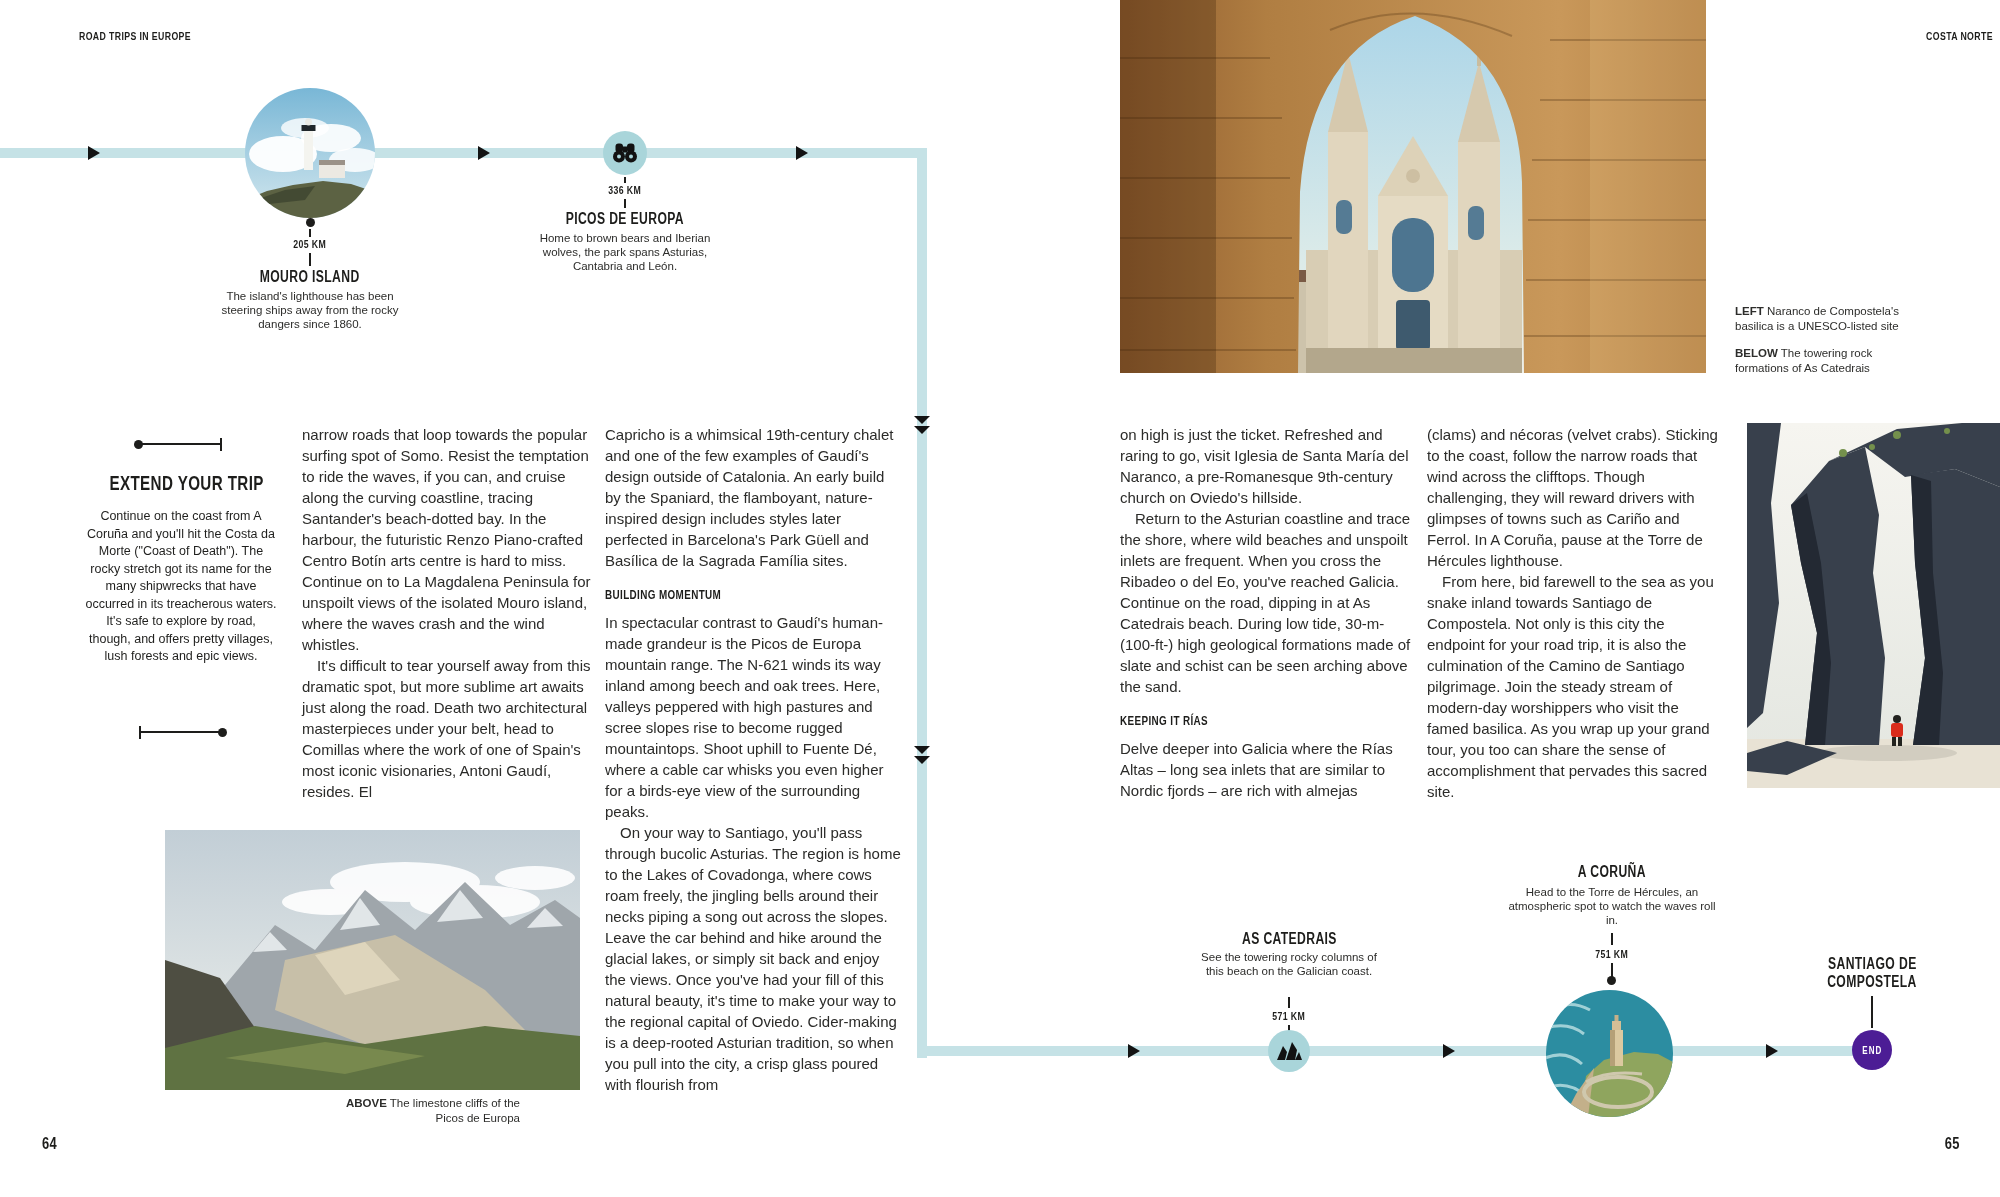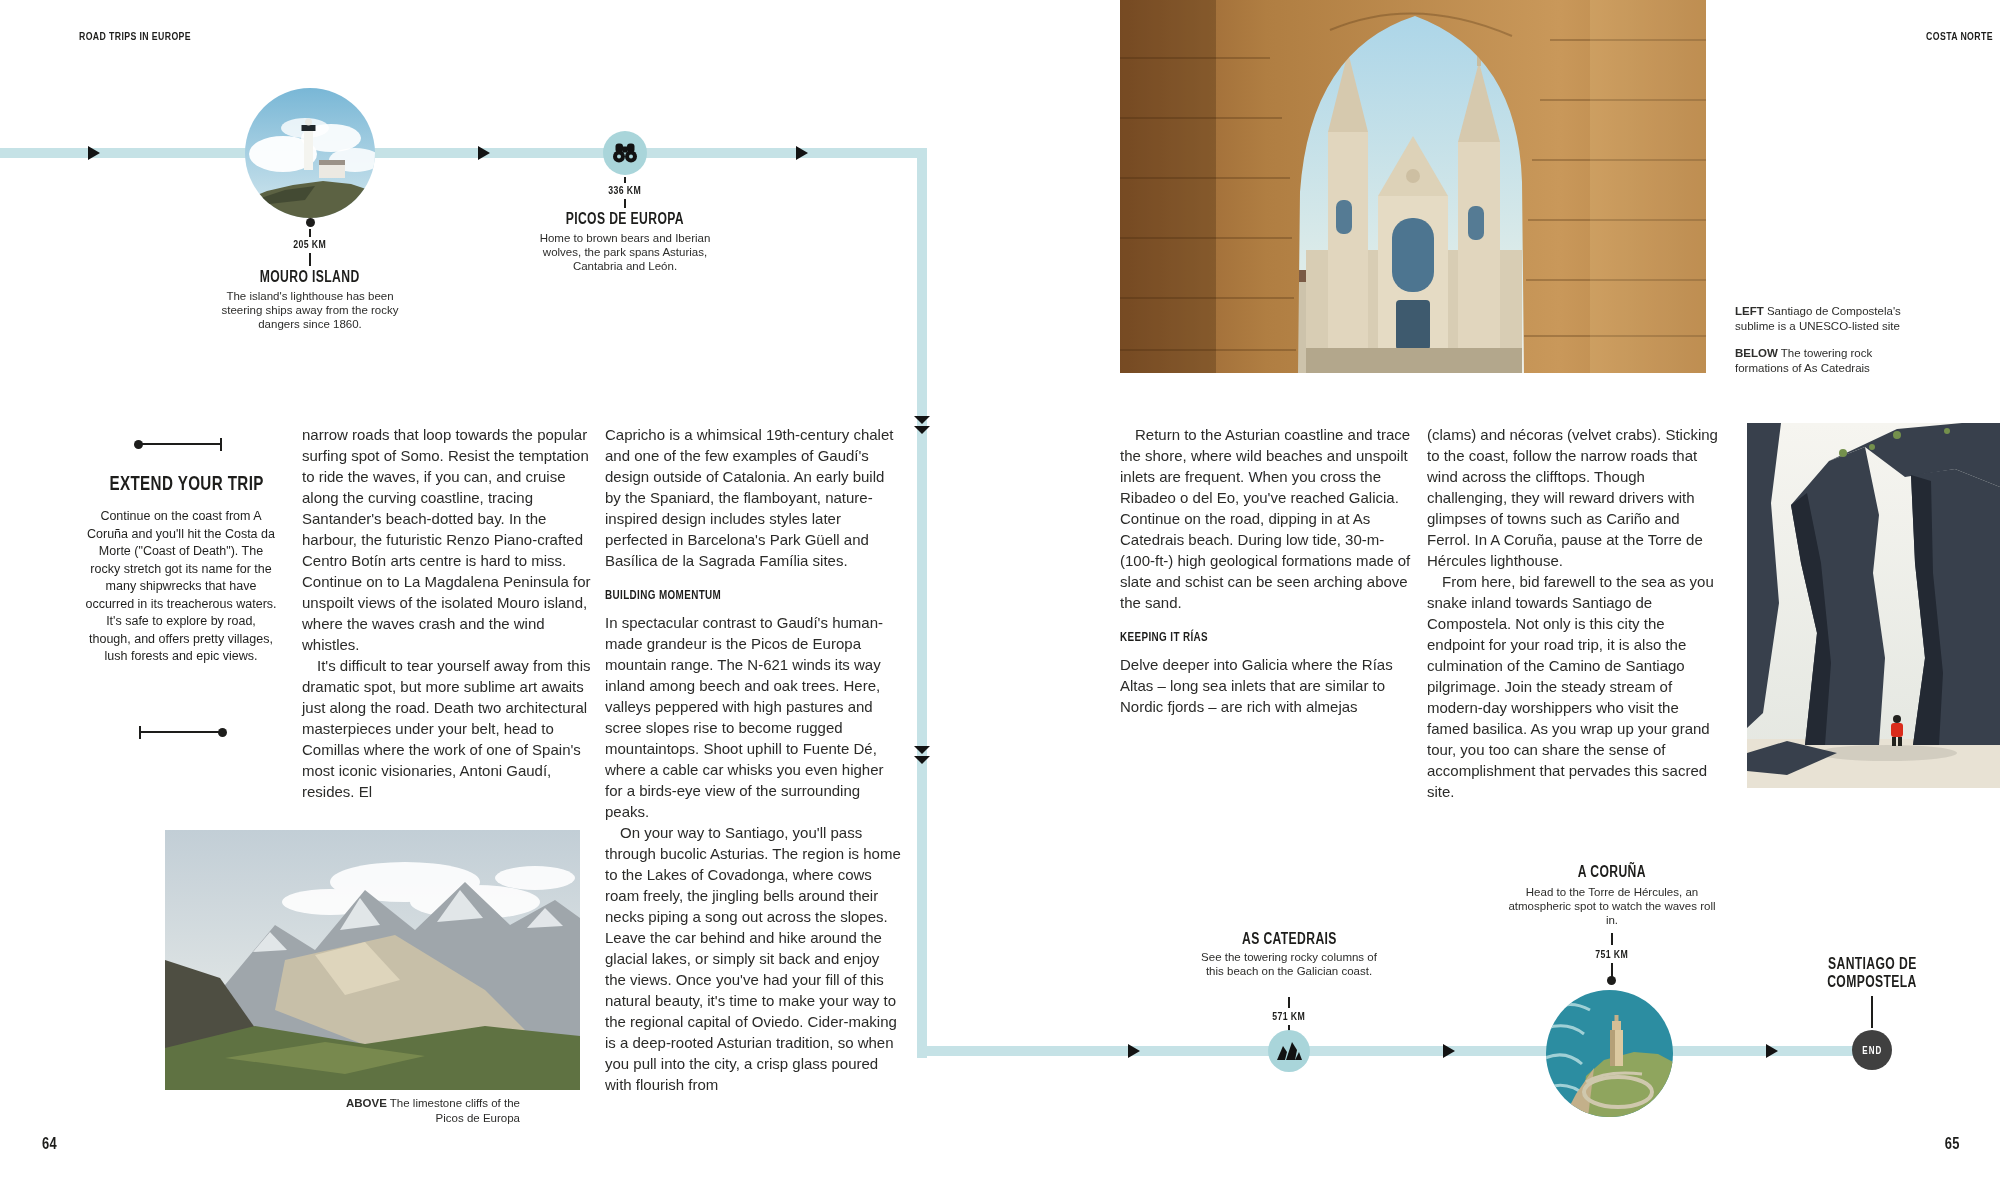--- a/index.html
+++ b/index.html
@@ -24,21 +24,21 @@
   .col{position:absolute;width:296px;font-size:15px;line-height:21px;color:#2b2b29;}
   .col p{margin:0;}
   .col p.ind{text-indent:15px;}
   .subhead{margin:13px 0 7px 0;font-size:13px;}
   .circle{position:absolute;border-radius:50%;overflow:hidden;}
   .tealc{position:absolute;border-radius:50%;background:#a9d5da;
          display:flex;align-items:center;justify-content:center;}
   .photo{position:absolute;overflow:hidden;}
   .cap{position:absolute;font-size:11.5px;line-height:14.5px;color:#2d2d2b;}
   .deco-line{position:absolute;height:2px;background:#1d1d1b;}
-  .endc{position:absolute;width:40px;height:40px;border-radius:50%;background:#404040;
+  .endc{position:absolute;width:40px;height:40px;border-radius:50%;background:#4c1d95;
         color:#fff;display:flex;align-items:center;justify-content:center;font-size:10.5px;}
   .endc .cond{color:#fff;letter-spacing:1.5px;}
   .extt{position:absolute;left:85px;top:472px;width:192px;text-align:center;font-size:20px;}
   .extb{position:absolute;left:85px;top:508px;width:192px;font-weight:400;font-size:12.5px;
         line-height:17.5px;text-align:center;color:#1f1f1d;}
   .pg{position:absolute;font-size:17px;}
 </style>
 </head>
 <body>
 
@@ -150,20 +150,21 @@
   <div class="col" style="left:605px;top:424px;">
     <p>Capricho is a whimsical 19th-century chalet and one of the few examples of Gaudí's design outside of Catalonia. An early build by the Spaniard, the flamboyant, nature-inspired design includes styles later perfected in Barcelona's Park Güell and Basílica de la Sagrada Família sites.</p>
     <div class="subhead">
       <span class="cond ol">BUILDING MOMENTUM</span>
     </div>
     <p>In spectacular contrast to Gaudí's human-made grandeur is the Picos de Europa mountain range. The N-621 winds its way inland among beech and oak trees. Here, valleys peppered with high pastures and scree slopes rise to become rugged mountaintops. Shoot uphill to Fuente Dé, where a cable car whisks you even higher for a birds-eye view of the surrounding peaks.</p>
     <p class="ind">On your way to Santiago, you'll pass through bucolic Asturias. The region is home to the Lakes of Covadonga, where cows roam freely, the jingling bells around their necks piping a song out across the slopes. Leave the car behind and hike around the glacial lakes, or simply sit back and enjoy the views. Once you've had your fill of this natural beauty, it's time to make your way to the regional capital of Oviedo. Cider-making is a deep-rooted Asturian tradition, so when you pull into the city, a crisp glass poured with flourish from</p>
   </div>
 
   <div class="col" style="left:1120px;top:424px;">
+    <p>on high is just the ticket. Refreshed and raring to go, visit Iglesia de Santa María del Naranco, a pre-Romanesque 9th-century church on Oviedo's hillside.</p>
     <p class="ind">Return to the Asturian coastline and trace the shore, where wild beaches and unspoilt inlets are frequent. When you cross the Ribadeo o del Eo, you've reached Galicia. Continue on the road, dipping in at As Catedrais beach. During low tide, 30-m- (100-ft-) high geological formations made of slate and schist can be seen arching above the sand.</p>
     <div class="subhead">
       <span class="cond ol">KEEPING IT RÍAS</span>
     </div>
     <p>Delve deeper into Galicia where the Rías Altas – long sea inlets that are similar to Nordic fjords – are rich with almejas</p>
   </div>
 
   <div class="col" style="left:1427px;top:424px;width:292px;">
     <p>(clams) and nécoras (velvet crabs). Sticking to the coast, follow the narrow roads that wind across the clifftops. Though challenging, they will reward drivers with glimpses of towns such as Cariño and Ferrol. In A Coruña, pause at the Torre de Hércules lighthouse.</p>
     <p class="ind">From here, bid farewell to the sea as you snake inland towards Santiago de Compostela. Not only is this city the endpoint for your road trip, it is also the culmination of the Camino de Santiago pilgrimage. Join the steady stream of modern-day worshippers who visit the famed basilica. As you wrap up your grand tour, you too can share the sense of accomplishment that pervades this sacred site.</p>
@@ -219,21 +220,21 @@
           <path d="M404,336 H586"></path>
         <path d="M210,30 Q295,-6 392,36"></path>
       </g>
       <rect x="0" y="0" width="96" height="373" fill="rgba(55,28,8,0.28)"></rect>
       <rect x="470" y="0" width="116" height="373" fill="rgba(255,226,170,0.15)"></rect>
     </svg>
   </div>
 
   <div class="cap" style="left:1735px;top:304px;width:195px;">
     <b>LEFT</b>
-    <span>Santiago de Compostela's sublime is a UNESCO-listed site</span>
+    <span>Naranco de Compostela's basilica is a UNESCO-listed site</span>
   </div>
   <div class="cap" style="left:1735px;top:346px;width:170px;">
     <b>BELOW</b>
     <span>The towering rock formations of As Catedrais</span>
   </div>
 
   <div class="photo" style="left:1747px;top:423px;width:253px;height:365px;">
     <svg width="253" height="365" viewBox="0 0 253 365">
       <defs>
           <linearGradient id="csky" x1="0" y1="0" x2="0" y2="1">

